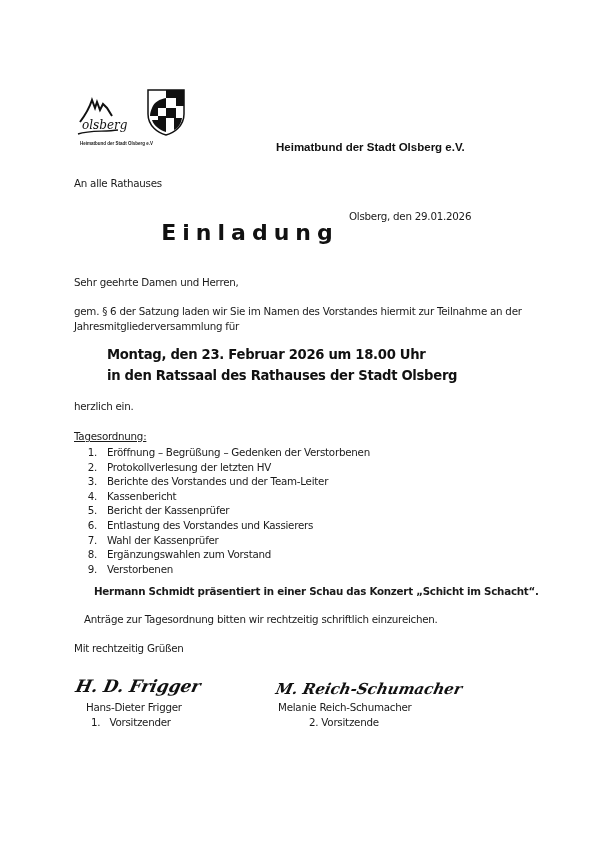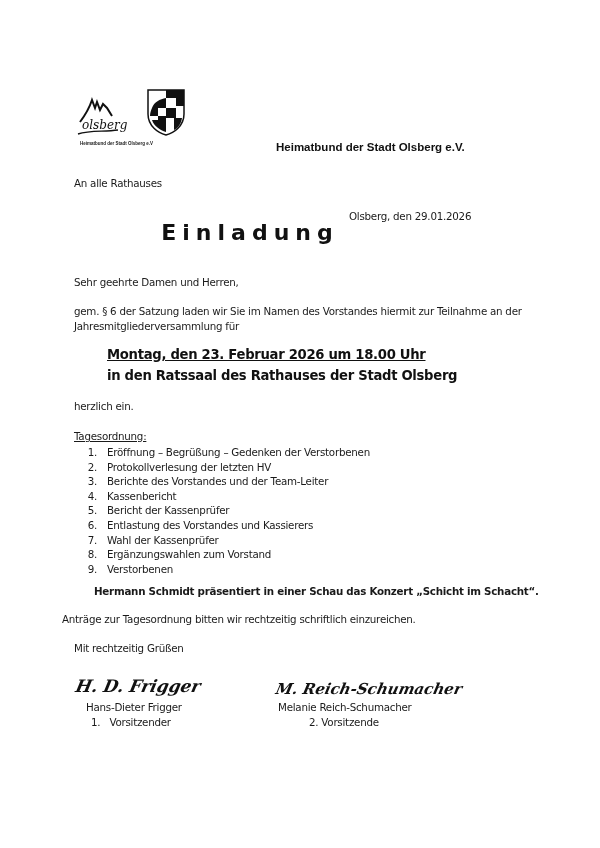--- a/index.html
+++ b/index.html
@@ -42,21 +42,21 @@
 
 <div class="abs body-text" style="left:74px;top:177px;">An alle Rathauses</div>
 <div class="abs body-text" style="left:349px;top:175px;margin-top:35px;">Olsberg, den 29.01.2026</div>
 
 <div class="abs title">Einladung</div>
 
 <div class="abs body-text" style="left:74px;top:276px;">Sehr geehrte Damen und Herren,</div>
 <div class="abs body-text" style="left:74px;top:305px;">gem. § 6 der Satzung laden wir Sie im Namen des Vorstandes hiermit zur Teilnahme an der</div>
 <div class="abs body-text" style="left:74px;top:320px;">Jahresmitgliederversammlung für</div>
 
-<div class="abs highlight" style="left:107px;top:347px;text-decoration:underline;">Montag, den 23. Februar 2026 um 18.00 Uhr</div>
+<div class="abs highlight" style="left:107px;top:347px;">Montag, den 23. Februar 2026 um 18.00 Uhr</div>
 <div class="abs highlight" style="left:107px;top:368px;">in den Ratssaal des Rathauses der Stadt Olsberg</div>
 
 <div class="abs body-text" style="left:74px;top:400px;">herzlich ein.</div>
 
 <div class="abs body-text agenda-head" style="left:74px;top:430px;">Tagesordnung:</div>
 <ul class="abs agenda-list body-text">
   <li class="agenda-item">
       <span class="agenda-num">1.</span>
       <span class="agenda-label">Eröffnung – Begrüßung – Gedenken der Verstorbenen</span>
     </li>
@@ -88,21 +88,21 @@
       <span class="agenda-num">8.</span>
       <span class="agenda-label">Ergänzungswahlen zum Vorstand</span>
     </li>
   <li class="agenda-item">
       <span class="agenda-num">9.</span>
       <span class="agenda-label">Verstorbenen</span>
     </li>
 </ul>
 
 <div class="abs body-text bold" style="left:74px;top:585px;">Hermann Schmidt präsentiert in einer Schau das Konzert „Schicht im Schacht“.</div>
-<div class="abs body-text" style="left:62px;top:613px;text-align:right;">Anträge zur Tagesordnung bitten wir rechtzeitig schriftlich einzureichen.</div>
+<div class="abs body-text" style="left:84px;top:613px;text-align:right;">Anträge zur Tagesordnung bitten wir rechtzeitig schriftlich einzureichen.</div>
 <div class="abs body-text" style="left:74px;top:642px;">Mit rechtzeitig Grüßen</div>
 
 <div class="abs sig" style="left:76px;top:676px;">H. D. Frigger</div>
 <div class="abs body-text" style="left:86px;top:701px;">Hans-Dieter Frigger</div>
 <div class="abs body-text" style="left:91px;top:716px;white-space:pre;">1.   Vorsitzender</div>
 
 <div class="abs sig" style="left:276px;top:680px;font-size:15px;">M. Reich-Schumacher</div>
 <div class="abs body-text" style="left:278px;top:701px;">Melanie Reich-Schumacher</div>
 <div class="abs body-text" style="left:309px;top:716px;text-align:right;">2. Vorsitzende</div>
 

